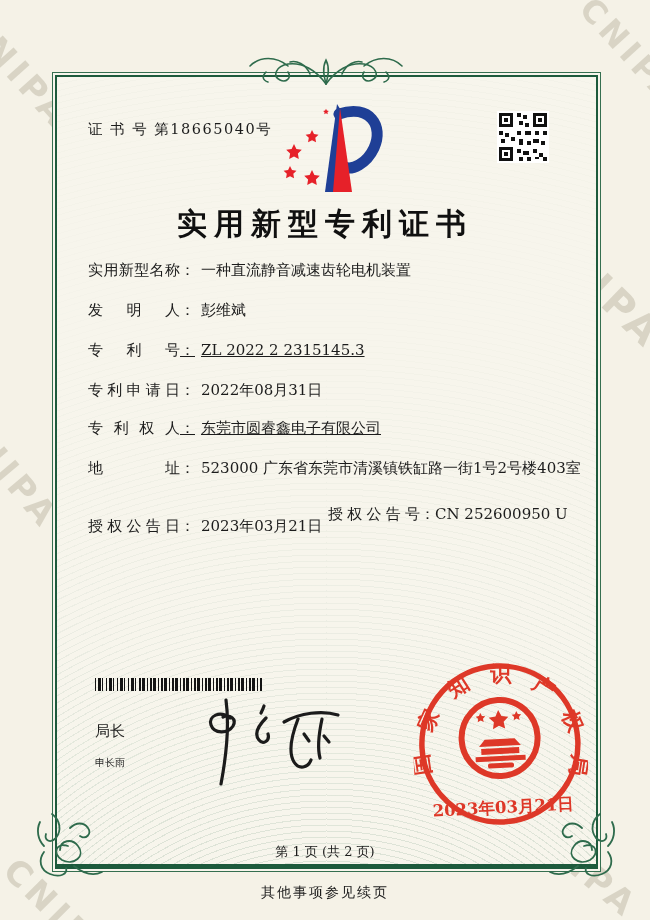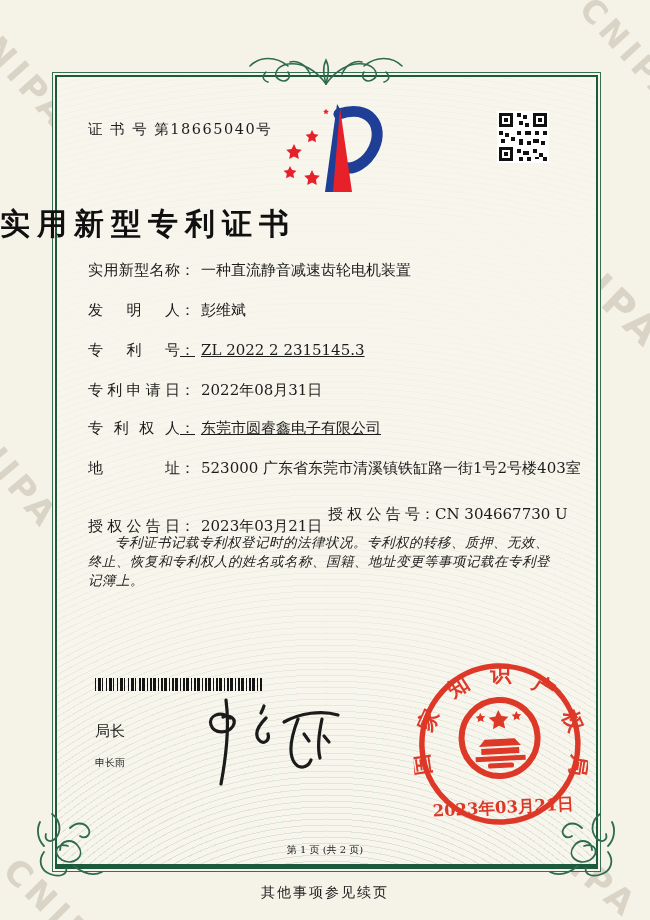--- a/index.html
+++ b/index.html
@@ -27,21 +27,21 @@
     background:repeating-radial-gradient(circle at 50% 135%,
       rgba(48,110,78,0.16) 0 1px, transparent 1px 6px);
     -webkit-mask-image:linear-gradient(to bottom, rgba(0,0,0,0.12) 0%, rgba(0,0,0,0.06) 30%, rgba(0,0,0,0.35) 70%, rgba(0,0,0,0.85) 100%);
     mask-image:linear-gradient(to bottom, rgba(0,0,0,0.12) 0%, rgba(0,0,0,0.06) 30%, rgba(0,0,0,0.35) 70%, rgba(0,0,0,0.85) 100%);
   }
   .ornament{position:absolute;pointer-events:none;}
   .cert-no{position:absolute;left:88px;top:120px;font-size:14.5px;letter-spacing:1.5px;}
   .qr{position:absolute;left:497px;top:111px;}
   .logo{position:absolute;left:282px;top:100px;}
   .title{
-    position:absolute;left:0;top:204px;width:650px;text-align:left;
+    position:absolute;left:0;top:204px;width:650px;text-align:center;
     font-size:30px;font-weight:bold;letter-spacing:7px;color:#101010;
   }
   .row{position:absolute;left:88px;font-size:15px;white-space:nowrap;}
   .row .lbl{display:inline-block;width:92px;text-align:justify;text-align-last:justify;vertical-align:top;}
   .row .col{margin-right:6px;}
   .row2{position:absolute;left:328px;font-size:15px;white-space:nowrap;}
   .legal{
     position:absolute;left:88px;top:533px;width:474px;
     font-size:13.5px;line-height:19px;font-style:italic;letter-spacing:0.5px;color:#222;
   }
@@ -50,21 +50,21 @@
     position:absolute;left:95px;top:678px;width:168px;height:13px;
     background:repeating-linear-gradient(90deg,
       #141414 0 1.5px, transparent 1.5px 3px,
       #141414 3px 6px, transparent 6px 7.5px,
       #141414 7.5px 8.5px, transparent 8.5px 11px);
   }
   .signer-title{position:absolute;left:95px;top:722px;font-size:15px;font-family:"DejaVu Sans","Liberation Sans",sans-serif;}
   .signer-name{position:absolute;left:95px;top:756px;font-size:10px;font-family:"DejaVu Sans","Liberation Sans",sans-serif;}
   .signature{position:absolute;left:192px;top:692px;}
   .seal{position:absolute;left:413px;top:660px;transform:rotate(-3deg);opacity:0.94;}
-  .page-info{position:absolute;left:0;top:843px;width:650px;text-align:center;font-size:10px;}
+  .page-info{position:absolute;left:0;top:843px;width:650px;text-align:center;font-size:13px;}
   .note{position:absolute;left:0;top:884px;width:650px;text-align:center;font-size:14px;letter-spacing:2px;}
 </style>
 </head>
 <body>
 
 <div class="wm" style="left:-14px;top:6px;font-size:34px;transform:rotate(48deg);">CNIPA</div>
 <div class="wm" style="left:600px;top:-10px;font-size:32px;transform:rotate(48deg);">CNIPA</div>
 <div class="wm" style="left:558px;top:214px;font-size:40px;transform:rotate(44deg);">CNIPA</div>
 <div class="wm" style="left:398px;top:276px;font-size:34px;transform:rotate(42deg);color:rgba(196,190,172,0.45);">CNIPA</div>
 <div class="wm" style="left:-22px;top:404px;font-size:34px;transform:rotate(50deg);">CNIPA</div>
@@ -179,25 +179,24 @@
 <div class="row" style="top:419px;text-decoration:underline;">
   <span class="lbl">专利权人</span><span class="col">：</span><span>东莞市圆睿鑫电子有限公司</span>
 </div>
 <div class="row" style="top:459px;">
   <span class="lbl">地址</span><span class="col">：</span><span>523000 广东省东莞市清溪镇铁缸路一街1号2号楼403室</span>
 </div>
 <div class="row" style="top:497px;margin-top:20px;">
   <span class="lbl">授权公告日</span><span class="col">：</span><span>2023年03月21日</span>
 </div>
 <div class="row2" style="top:497px;">
-  <span class="lbl" style="display:inline-block;width:92px;text-align:justify;text-align-last:justify;margin-top:8px;">授权公告号</span><span class="col">：</span><span>CN 304667730 U</span>
+  <span class="lbl" style="display:inline-block;width:92px;text-align:justify;text-align-last:justify;margin-top:8px;">授权公告号</span><span class="col">：</span><span>CN 252600950 U</span>
 </div>
 
 <div class="legal">
-  <p>专利证书记载专利权登记时的法律状况。专利权的转移、质押、无效、终止、恢复和专利权人的姓名或名称、国籍、地址变更等事项记载在专利登记簿上。</p>
 </div>
 
 <div class="barcode"></div>
 
 <div class="signer-title">局长</div>
 <div class="signer-name">申长雨</div>
 
 <svg class="signature" width="170" height="100" viewBox="0 0 170 100">
   <g fill="none" stroke="#1b1b1b" stroke-width="3.2" stroke-linecap="round">
     <path d="M38,26 C28,18 16,24 19,33 C22,42 36,42 41,34 C45,27 38,22 31,25"></path>

